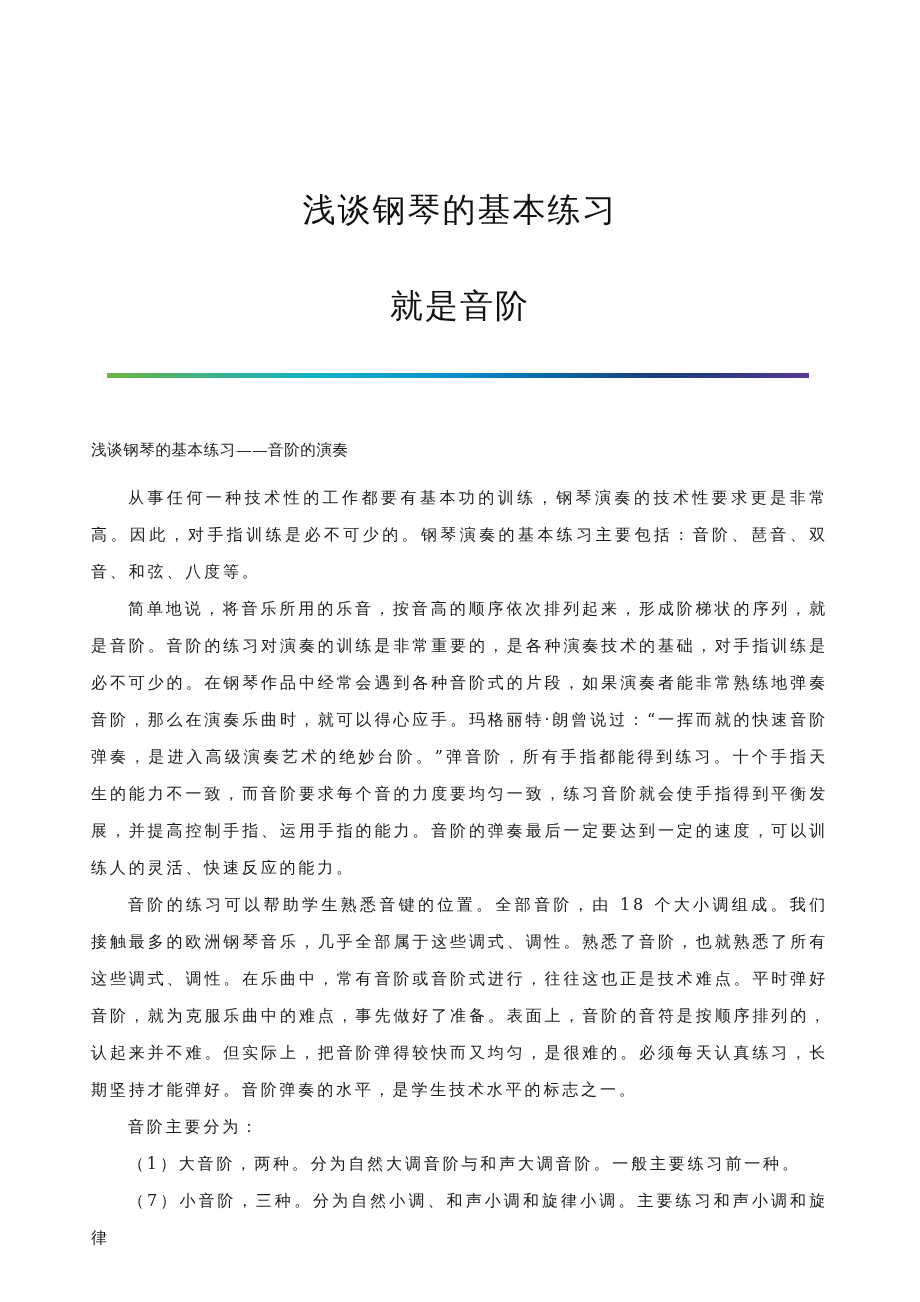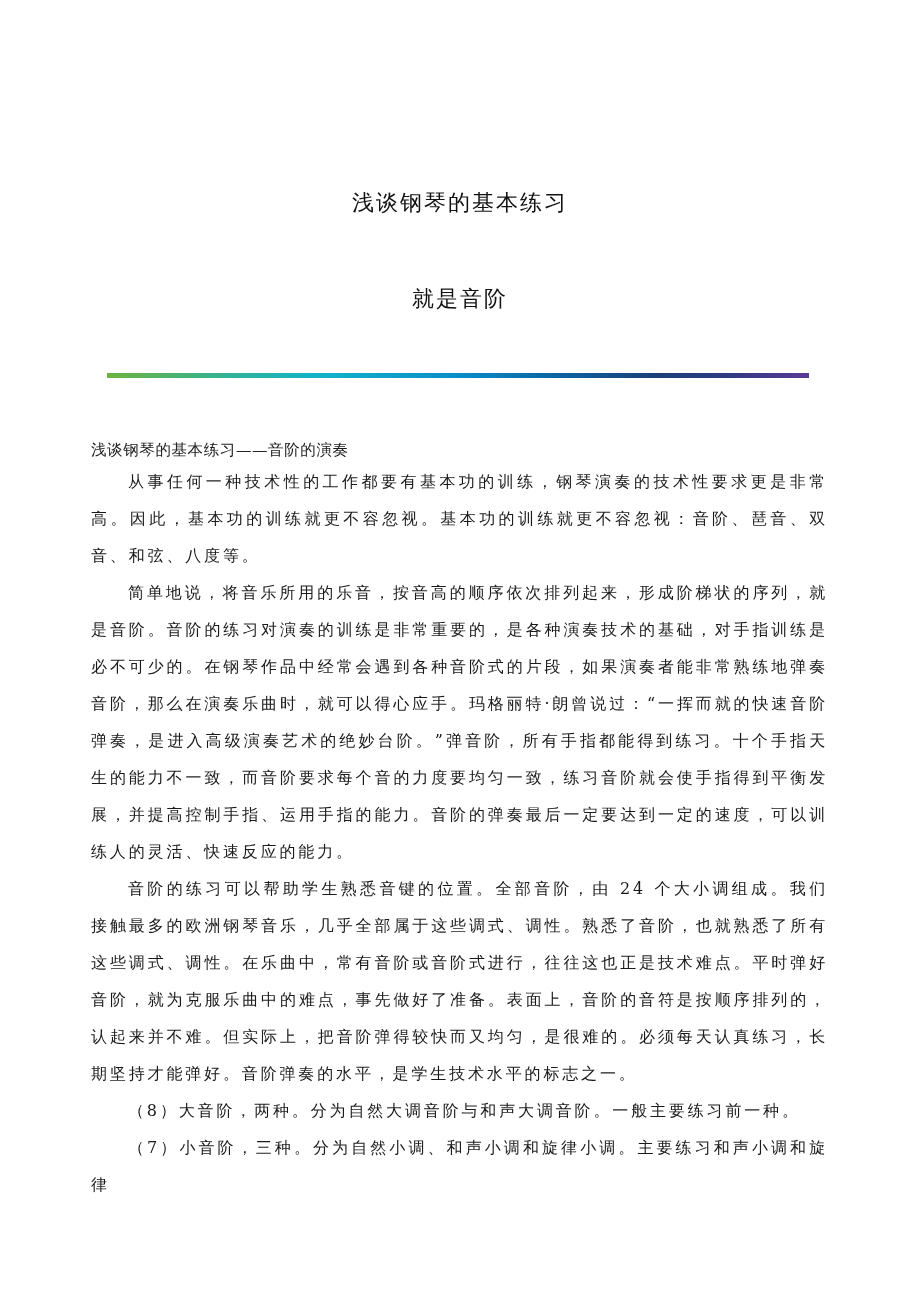--- a/index.html
+++ b/index.html
@@ -1,39 +1,40 @@
 <!DOCTYPE html>
 <html><head>
 <meta charset="utf-8">
 <style>
   html, body { margin: 0; padding: 0; background: #ffffff; }
   body { width: 920px; height: 1302px; position: relative; overflow: hidden;
          font-family: "DejaVu Serif", "Liberation Serif", serif; color: #1a1a1a; }
   .title { position: absolute; left: 0; width: 920px; text-align: center;
            font-family: "DejaVu Sans", "Liberation Sans", sans-serif;
-           font-size: 22px; color: #111; letter-spacing: 2px; }
+           font-size: 33px; color: #111; letter-spacing: 2px; }
   .title.t1 { top: 188px; }
   .title.t2 { top: 284px; }
   .rule { position: absolute; left: 107px; top: 373px; width: 702px; height: 5px;
           background: linear-gradient(90deg, #6db33f 0%, #2fb39a 18%, #12b3c9 30%, #0a8ec9 50%, #0b6aa8 62%, #1a3f7a 78%, #2e3b82 88%, #5b3a96 100%); }
   .body { position: absolute; left: 91px; top: 437px; width: 737px; }
-  .line-title { font-size: 15.5px; letter-spacing: 0.6px; height: 26px; line-height: 26px; }
+  .line-title { font-size: 15.5px; letter-spacing: 0.6px; height: 26px; line-height: 26px; margin-bottom: 16px; }
   .para { font-size: 16px; line-height: 37px; letter-spacing: 2.85px; text-align: justify;
           text-indent: 37px; margin: 0; }
   .list-head { font-size: 16px; line-height: 37px; letter-spacing: 2.85px; text-indent: 37px; margin: 0; }
   .list-item { font-size: 16px; line-height: 37px; letter-spacing: 2.85px; text-indent: 37px; margin: 0; text-align: justify; }
 </style>
 </head>
 <body>
 
 <div class="title t1">浅谈钢琴的基本练习</div>
 <div class="title t2">就是音阶</div>
 
 <div class="rule"></div>
 
 <div class="body">
   <div class="line-title">浅谈钢琴的基本练习——音阶的演奏</div>
-  <p class="para">从事任何一种技术性的工作都要有基本功的训练，钢琴演奏的技术性要求更是非常高。因此，基本功的训练就更不容忽视。基本功的训练就更不容忽视：音阶、琶音、双音、和弦、八度等。</p>
+  <p class="para">从事任何一种技术性的工作都要有基本功的训练，钢琴演奏的技术性要求更是非常高。因此，对手指训练是必不可少的。钢琴演奏的基本练习主要包括：音阶、琶音、双音、和弦、八度等。</p>
   <p class="para">简单地说，将音乐所用的乐音，按音高的顺序依次排列起来，形成阶梯状的序列，就是音阶。音阶的练习对演奏的训练是非常重要的，是各种演奏技术的基础，对手指训练是必不可少的。在钢琴作品中经常会遇到各种音阶式的片段，如果演奏者能非常熟练地弹奏音阶，那么在演奏乐曲时，就可以得心应手。玛格丽特·朗曾说过：“一挥而就的快速音阶弹奏，是进入高级演奏艺术的绝妙台阶。”弹音阶，所有手指都能得到练习。十个手指天生的能力不一致，而音阶要求每个音的力度要均匀一致，练习音阶就会使手指得到平衡发展，并提高控制手指、运用手指的能力。音阶的弹奏最后一定要达到一定的速度，可以训练人的灵活、快速反应的能力。</p>
-  <p class="para">音阶的练习可以帮助学生熟悉音键的位置。全部音阶，由 24 个大小调组成。我们接触最多的欧洲钢琴音乐，几乎全部属于这些调式、调性。熟悉了音阶，也就熟悉了所有这些调式、调性。在乐曲中，常有音阶或音阶式进行，往往这也正是技术难点。平时弹好音阶，就为克服乐曲中的难点，事先做好了准备。表面上，音阶的音符是按顺序排列的，认起来并不难。但实际上，把音阶弹得较快而又均匀，是很难的。必须每天认真练习，长期坚持才能弹好。音阶弹奏的水平，是学生技术水平的标志之一。</p>
-  <p class="list-item">（8）大音阶，两种。分为自然大调音阶与和声大调音阶。一般主要练习前一种。</p>
+  <p class="para">音阶的练习可以帮助学生熟悉音键的位置。全部音阶，由 18 个大小调组成。我们接触最多的欧洲钢琴音乐，几乎全部属于这些调式、调性。熟悉了音阶，也就熟悉了所有这些调式、调性。在乐曲中，常有音阶或音阶式进行，往往这也正是技术难点。平时弹好音阶，就为克服乐曲中的难点，事先做好了准备。表面上，音阶的音符是按顺序排列的，认起来并不难。但实际上，把音阶弹得较快而又均匀，是很难的。必须每天认真练习，长期坚持才能弹好。音阶弹奏的水平，是学生技术水平的标志之一。</p>
+  <p class="list-head">音阶主要分为：</p>
+  <p class="list-item">（1）大音阶，两种。分为自然大调音阶与和声大调音阶。一般主要练习前一种。</p>
   <p class="list-item">（7）小音阶，三种。分为自然小调、和声小调和旋律小调。主要练习和声小调和旋律</p>
 </div>
 
 </body></html>

